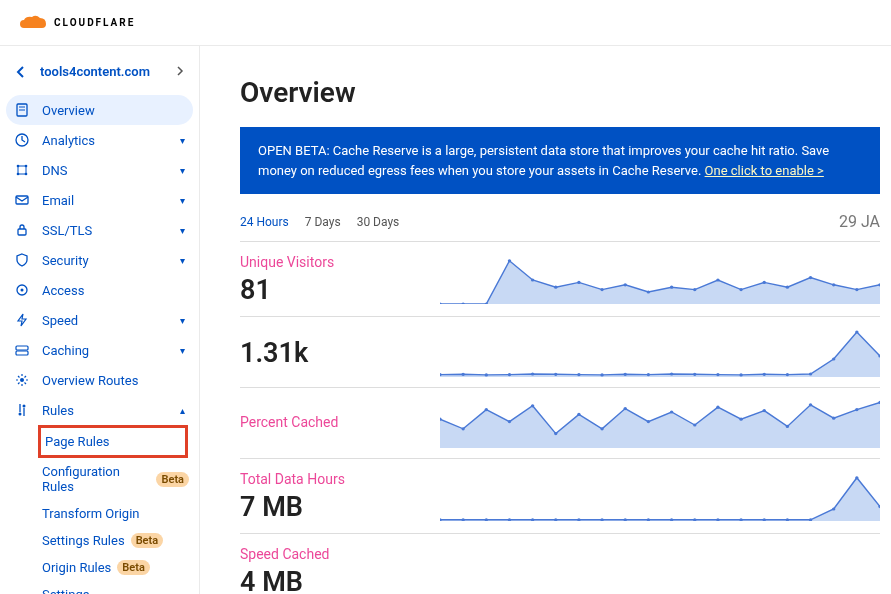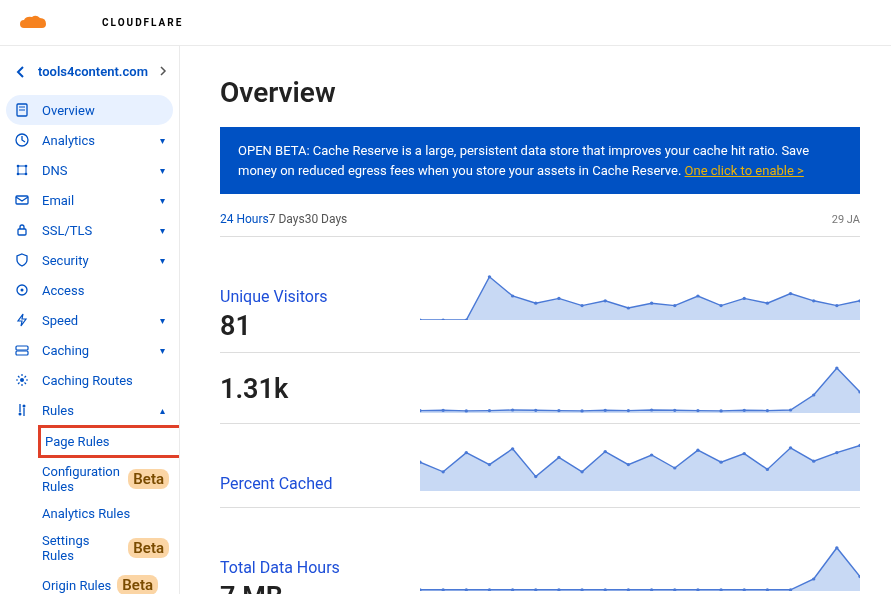--- a/index.html
+++ b/index.html
@@ -14,24 +14,24 @@
   }
   .topbar {
     height: 46px;
     display: flex;
     align-items: center;
     padding: 0 18px;
     border-bottom: 1px solid #eaeaea;
   }
   .logo { display: flex; align-items: center; gap: 6px; }
   .logo-mark svg { display:block; }
-  .logo-text { font-weight: 700; letter-spacing: 2px; font-size: 10px; color: #000; margin-left: 48px; }
+  .logo-text { font-weight: 700; letter-spacing: 2px; font-size: 10px; color: #000; }
   .layout { display: flex; height: calc(594px - 46px); }
   .sidebar {
-    width: 180px;
+    width: 200px;
     border-right: 1px solid #eaeaea;
     padding: 10px 0;
     overflow-y: auto;
   }
   .site-row {
     display: flex; align-items: center;
     padding: 8px 14px;
     color: #0051c3;
     font-weight: 600;
     gap: 10px;
@@ -64,58 +64,58 @@
     display:flex; align-items:center; gap:6px;
   }
   .sub-item.highlight {
     border: 3px solid #e04028;
     margin-left: -4px; padding-left: 4px; padding-right: 60px;
     width: 150px;
   }
   .badge {
     background: #fbd5a5;
     color: #7a4b00;
-    font-size: 15px;
+    font-size: 11px;
     padding: 1px 5px;
     border-radius: 8px;
     font-weight:600;
   }
   .main {
     flex: 1;
     padding: 30px 0 0 40px;
     overflow: hidden;
   }
   .page-title { font-size: 28px; font-weight: 600; color: #222; margin-bottom: 18px; }
   .banner {
     background: #0051c3;
     color: #fff;
     padding: 14px 18px;
     font-size: 13px;
     line-height: 1.5;
     max-width: 640px;
   }
-  .banner a { color:#eab308; text-decoration: underline; }
+  .banner a { color:#fef9c3; text-decoration: underline; }
   .time-tabs {
-    display:flex; align-items:center;
+    display:flex; gap: 16px; align-items:center;
     margin: 18px 0 10px 0;
     font-size: 12px;
     color:#555;
     max-width: 640px;
   }
   .time-tab { cursor:pointer; }
   .time-tab.active { color:#0051c3; }
-  .time-date { margin-left:auto; color:#777; font-size:11px; }
+  .time-date { margin-left:auto; color:#777; font-size:16px; }
   .stat-block {
     border-top: 1px solid #ddd;
     padding: 12px 0 10px 0;
     display:flex; align-items:center;
     max-width: 640px;
   }
   .stat-text { width: 200px; }
-  .stat-label { font-size: 16px; color:#1d4ed8; margin-bottom:4px;margin-top:38px; }
+  .stat-label { font-size: 14px; color:#ec4899; margin-bottom:4px; }
   .stat-value { font-size: 27px; font-weight:600; color:#222; }
   .spark { flex:1; height: 48px; }
   .spark svg { width:100%; height:100%; display:block; }
 </style>
 </head>
 <body>
 
 <div class="topbar">
   <div class="logo">
     <span class="logo-mark">
@@ -234,21 +234,21 @@
           <span>Caching</span>
           <span class="exp">▾</span>
         </div>
         <div class="nav-item">
           <span class="icon">
             <svg width="16" height="16" viewBox="0 0 16 16">
               <circle cx="8" cy="8" r="2" fill="currentColor"></circle>
               <path d="M8 2 V4 M8 12 V14 M2 8 H4 M12 8 H14 M4 4 L5.5 5.5 M10.5 10.5 L12 12 M12 4 L10.5 5.5 M5.5 10.5 L4 12" stroke="currentColor" stroke-width="1.2"></path>
             </svg>
           </span>
-          <span>Caching Routes</span>
+          <span>Overview Routes</span>
         </div>
         <div class="nav-item">
           <span class="icon">
             <svg width="16" height="16" viewBox="0 0 16 16">
               <path d="M6 2 V10 M10 6 V14" stroke="currentColor" stroke-width="1.3"></path>
               <circle cx="6" cy="12" r="1.5" fill="currentColor"></circle>
               <circle cx="10" cy="4" r="1.5" fill="currentColor"></circle>
             </svg>
           </span>
           <span>Rules</span>
@@ -256,21 +256,21 @@
         </div>
         <div class="sub-items">
           <div class="sub-item highlight">
             <span>Page Rules</span>
           </div>
           <div class="sub-item">
             <span>Configuration Rules</span>
             <span class="badge">Beta</span>
           </div>
           <div class="sub-item">
-            <span>Analytics Rules</span>
+            <span>Transform Origin</span>
           </div>
           <div class="sub-item">
             <span>Settings Rules</span>
             <span class="badge">Beta</span>
           </div>
           <div class="sub-item">
             <span>Origin Rules</span>
             <span class="badge">Beta</span>
           </div>
           <div class="sub-item">

